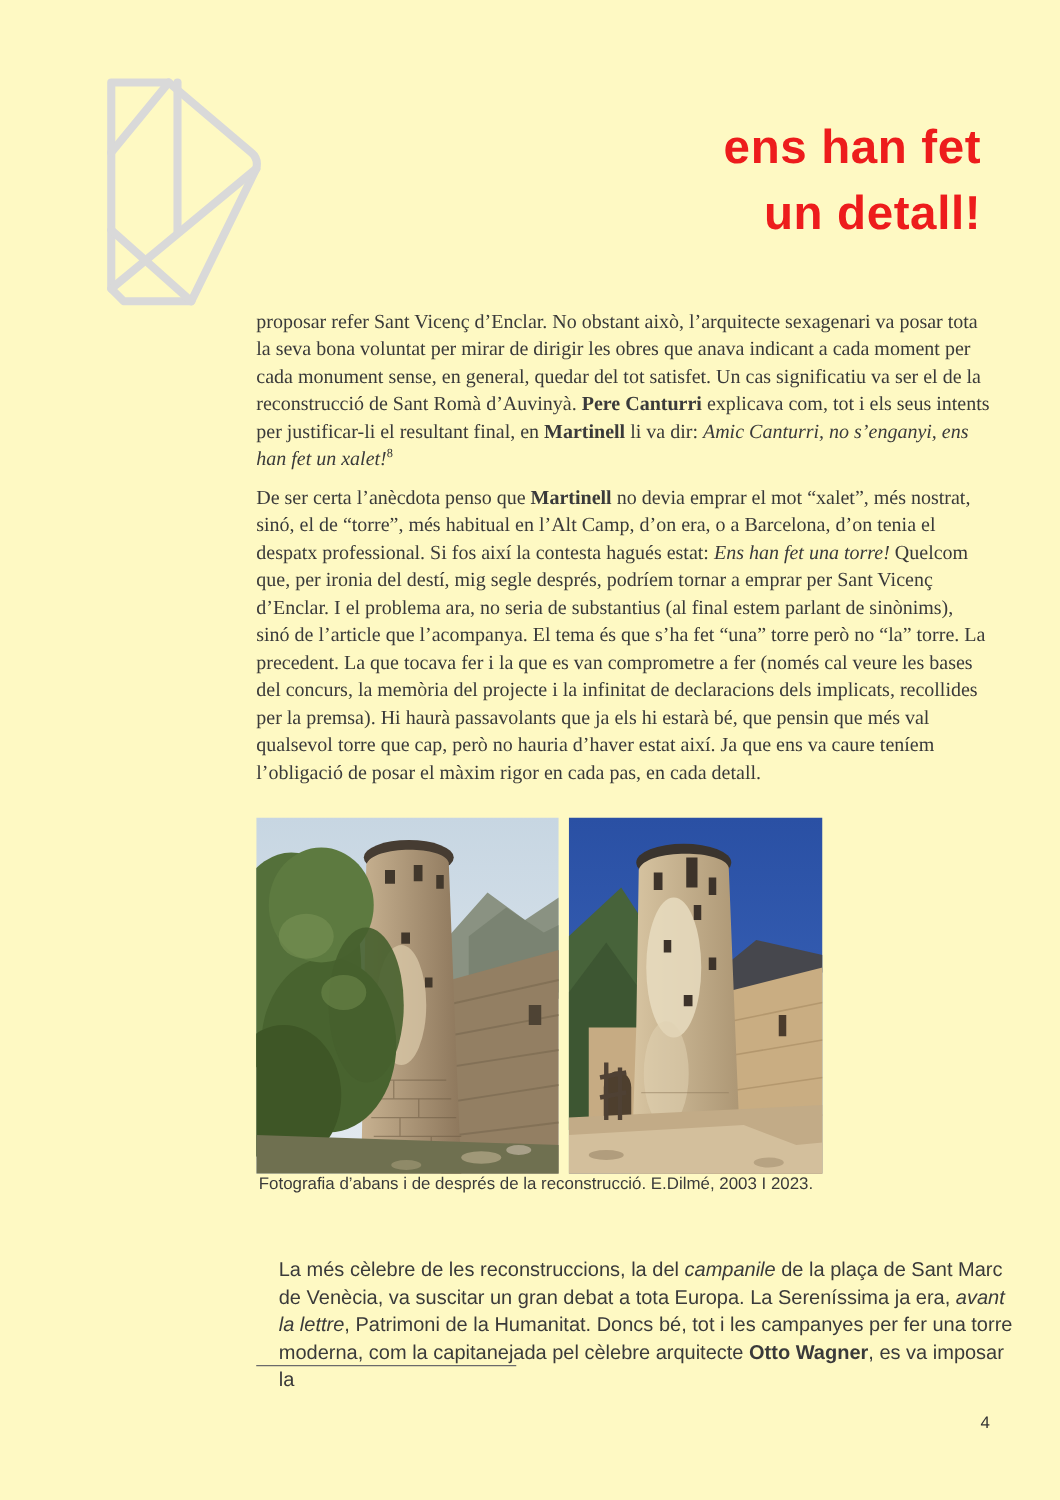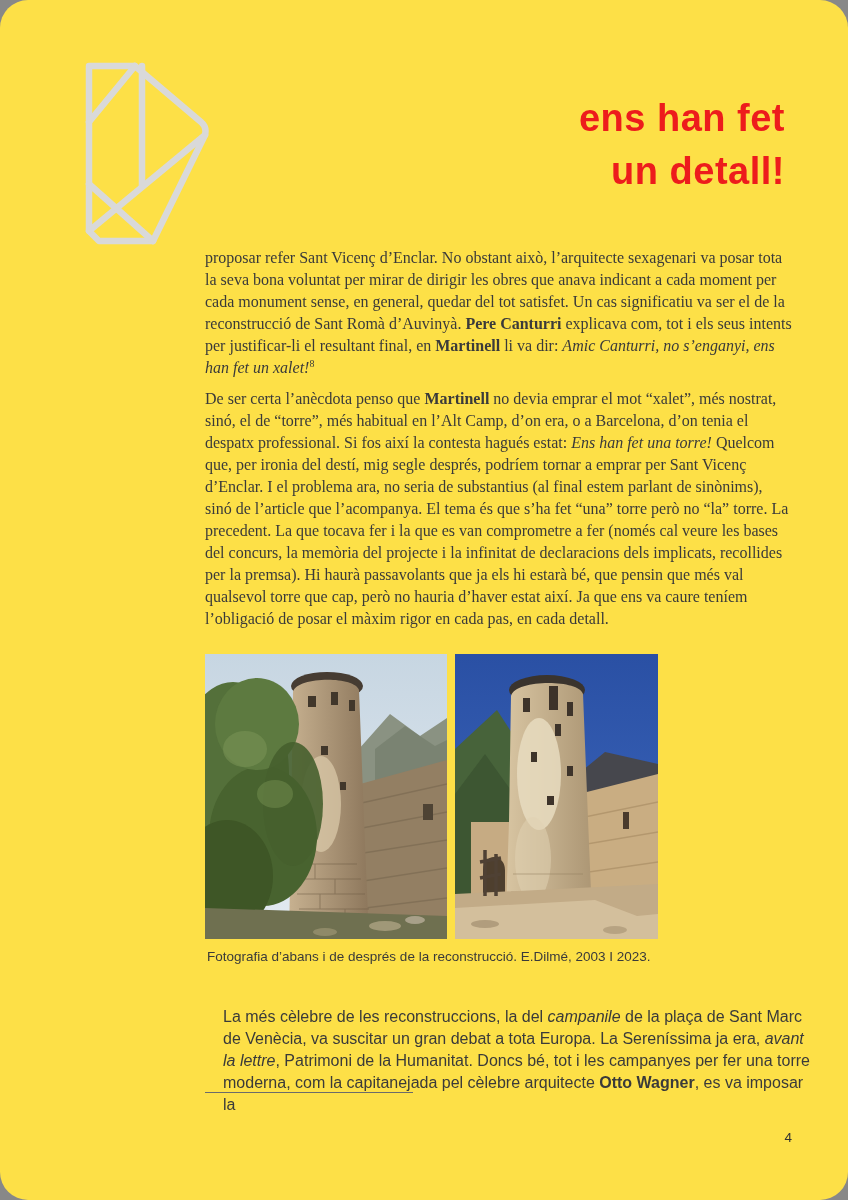--- a/index.html
+++ b/index.html
@@ -1,24 +1,23 @@
 <!DOCTYPE html>
 <html><head>
 <meta charset="utf-8">
 <style>
   html,body{margin:0;padding:0;background:#888;}
   .page{
     position:relative;
     width:848px;height:1200px;
     margin:0 auto;
-    background:#fde047;
+    background:#fef9c3;
     font-family:"Liberation Sans",sans-serif;
     color:#3a3a3a;
     overflow:hidden;
-    border-radius:28px;
   }
   
   .logo{position:absolute;left:85px;top:62px;}
   
   .title{
     position:absolute;top:92px;right:63px;
     text-align:right;
     color:#ed1c1c;
     font-weight:bold;
     font-size:38px;
@@ -33,21 +32,21 @@
   }
   .body-text p{margin:0 0 9px 0;font-family:Liberation Serif, serif;}
   .b{font-weight:bold;}
   .i{font-style:italic;}
   sup{font-size:0.62em;line-height:0;vertical-align:super;}
   
   .figure{position:absolute;left:205px;top:654px;width:587px;margin:0;}
   .photos{display:flex;gap:8px;align-items:flex-start;}
   .photo svg{display:block;}
   .figure figcaption{
-    margin-top:10px;
+    margin-top:0;
     padding-left:2px;
     font-size:13.5px;
     color:#3a3a3a;
   }
   .para-after{
     position:absolute;left:205px;top:988px;width:587px;
     font-size:16px;line-height:22px;margin:18px;
   }
   
   .footnote-area{position:absolute;left:205px;top:1092px;width:587px;}

